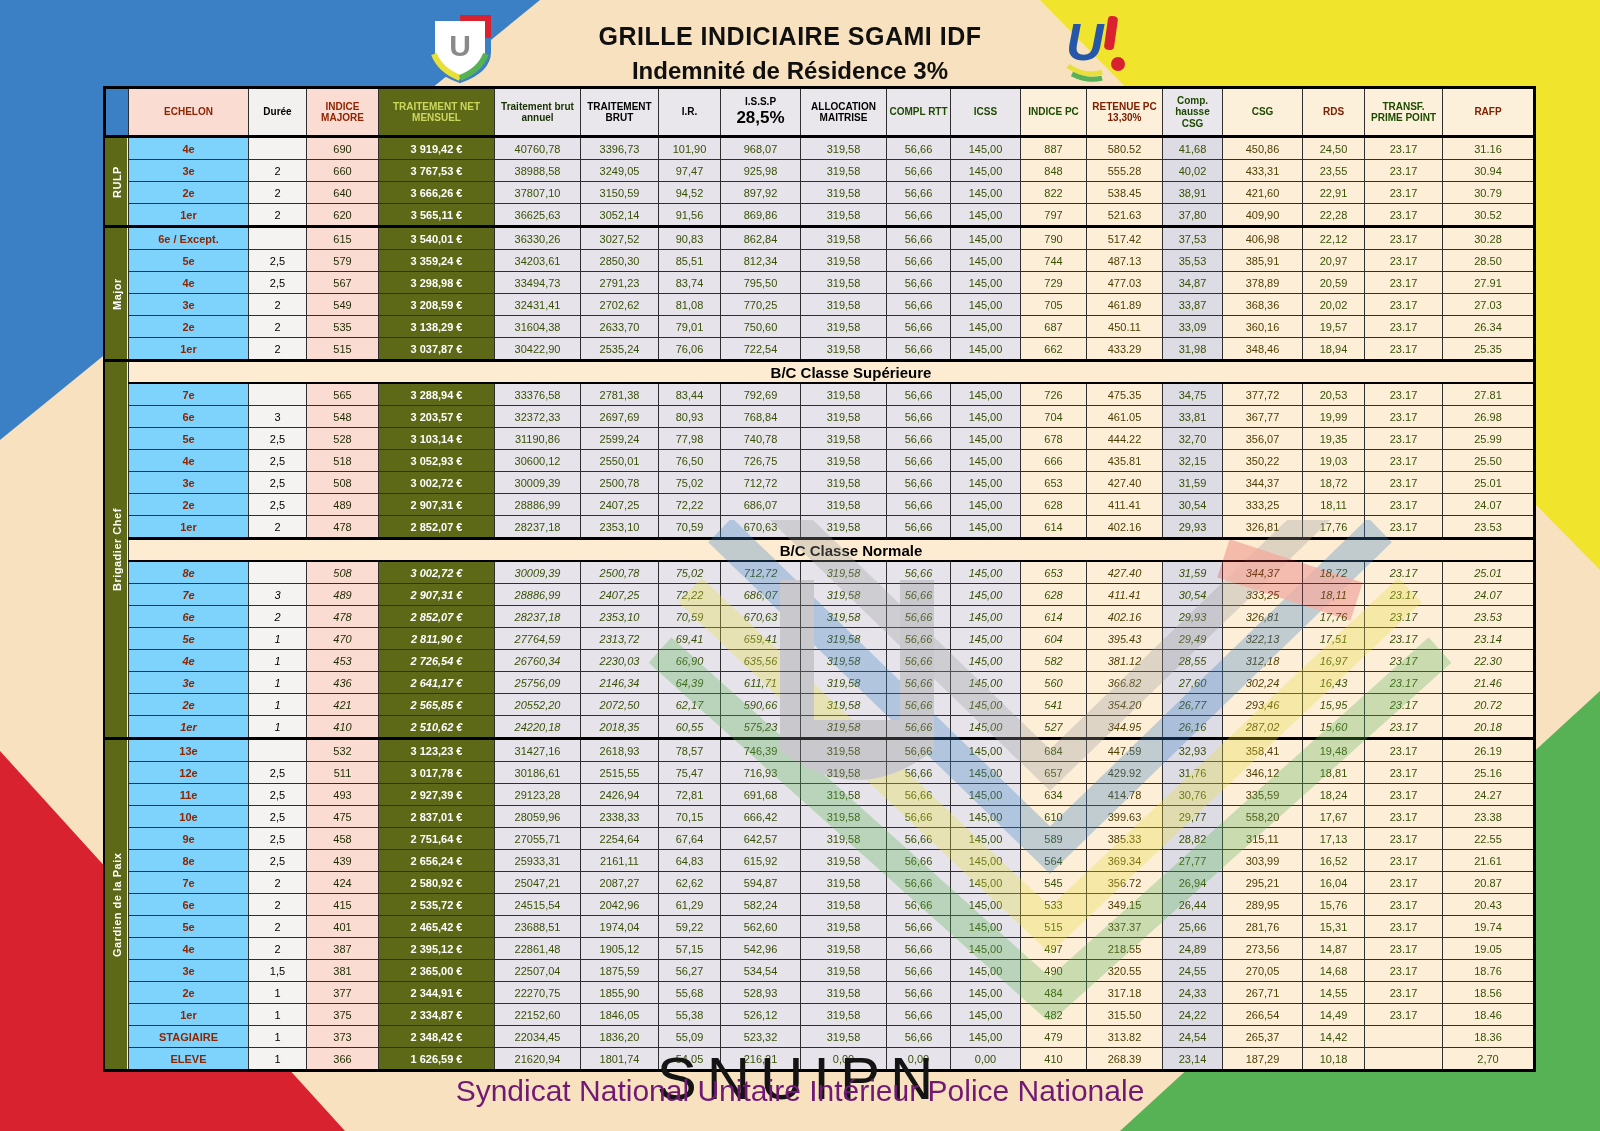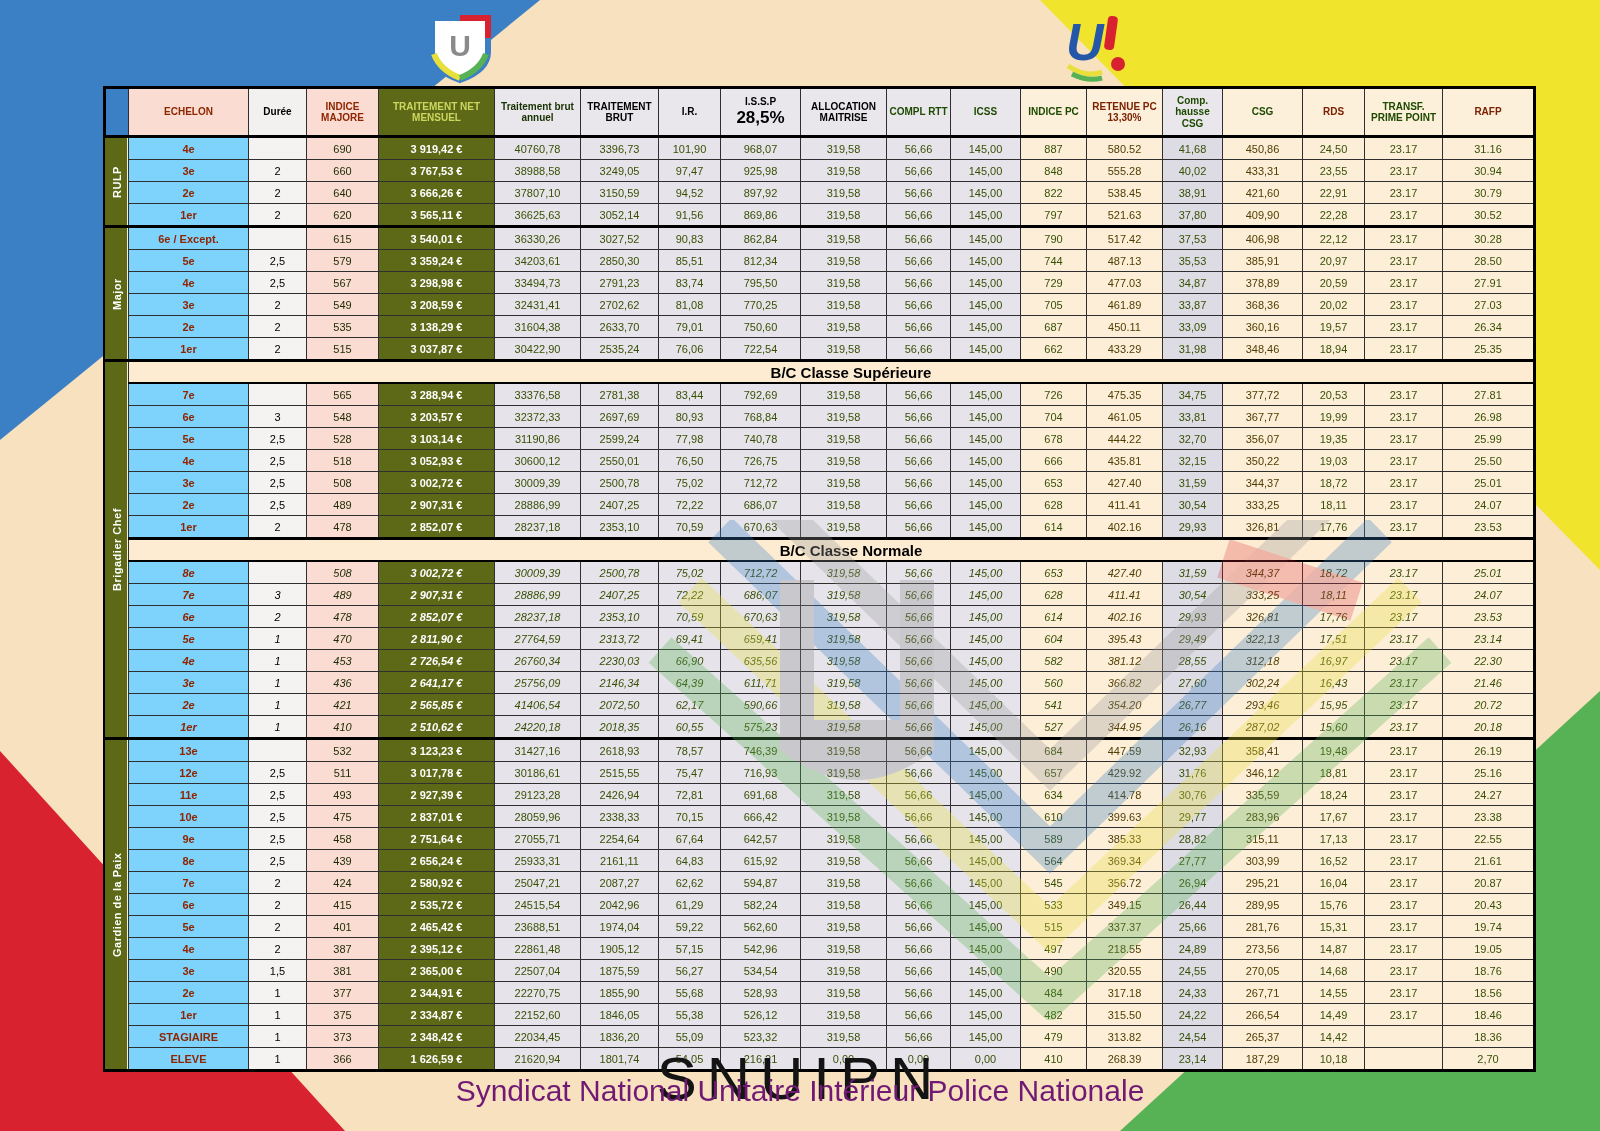--- a/index.html
+++ b/index.html
@@ -83,20 +83,24 @@
   <div class="logo-right">
     <svg width="80" height="74" viewBox="0 0 80 74">
       <text x="10" y="52" font-size="52" font-weight="bold" font-style="italic" fill="#2457a8" font-family="Liberation Sans, sans-serif">U</text>
       <rect x="50" y="8" width="10" height="34" rx="4" fill="#d8222f" transform="rotate(8 55 25)"></rect>
       <circle cx="62" cy="56" r="7" fill="#d8222f"></circle>
       <path d="M12 58 q18 12 34 6" fill="none" stroke="#e8df3a" stroke-width="5"></path>
       <path d="M16 66 q16 8 30 4" fill="none" stroke="#56b254" stroke-width="5"></path>
     </svg>
   </div>
 
+  <div class="title-wrap">
+    <div class="title-line1">GRILLE INDICIAIRE  SGAMI IDF</div>
+    <div class="title-line2">Indemnité de Résidence  3%</div>
+  </div>
 
   <div class="table-wrap">
     <table class="grid">
       <colgroup>
         <col style="width:24px">
           <col style="width:120px">
           <col style="width:58px">
           <col style="width:72px">
         <col style="width:116px">
           <col style="width:86px">
@@ -642,21 +646,21 @@
             <td class="c14 it">302,24</td>
             <td class="c15 it">16,43</td>
             <td class="c16 it">23.17</td>
             <td class="c17 it">21.46</td>
           </tr>
           <tr>
             <td class="c0 it">2e</td>
             <td class="c1 it">1</td>
             <td class="c2 it">421</td>
             <td class="c3 it">2 565,85 €</td>
-            <td class="c4 it">41406,54</td>
+            <td class="c4 it">20552,20</td>
             <td class="c5 it">2072,50</td>
             <td class="c6 it">62,17</td>
             <td class="c7 it">590,66</td>
             <td class="c8 it">319,58</td>
             <td class="c9 it">56,66</td>
             <td class="c10 it">145,00</td>
             <td class="c11 it">541</td>
             <td class="c12 it">354.20</td>
             <td class="c13 it">26,77</td>
             <td class="c14 it">293,46</td>
@@ -753,21 +757,21 @@
             <td class="c4">28059,96</td>
             <td class="c5">2338,33</td>
             <td class="c6">70,15</td>
             <td class="c7">666,42</td>
             <td class="c8">319,58</td>
             <td class="c9">56,66</td>
             <td class="c10">145,00</td>
             <td class="c11">610</td>
             <td class="c12">399.63</td>
             <td class="c13">29,77</td>
-            <td class="c14">283,96</td>
+            <td class="c14">558,20</td>
             <td class="c15">17,67</td>
             <td class="c16">23.17</td>
             <td class="c17">23.38</td>
           </tr>
           <tr>
             <td class="c0">9e</td>
             <td class="c1">2,5</td>
             <td class="c2">458</td>
             <td class="c3">2 751,64 €</td>
             <td class="c4">27055,71</td>

